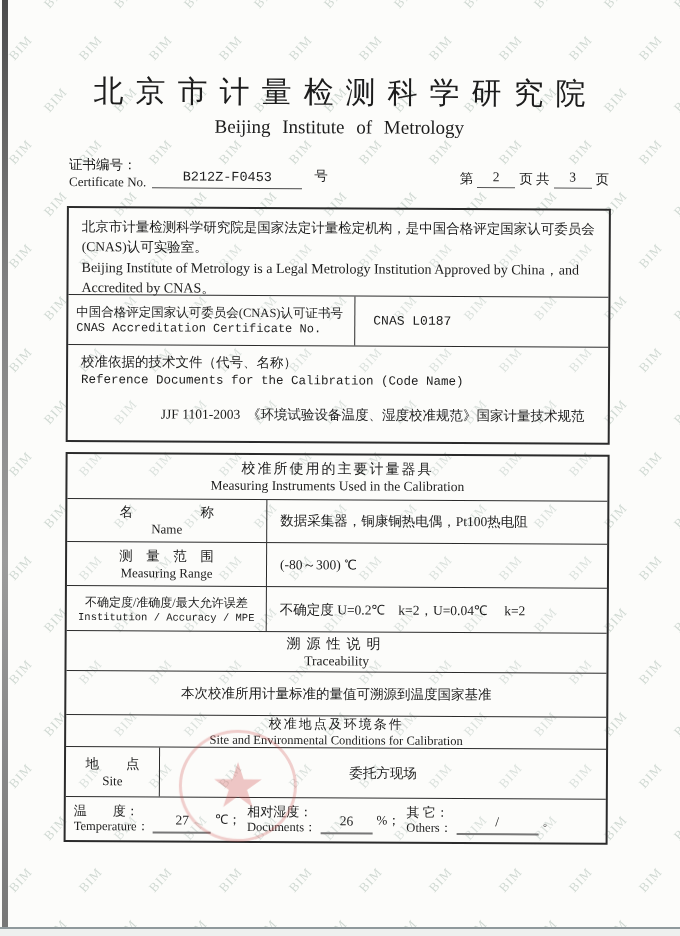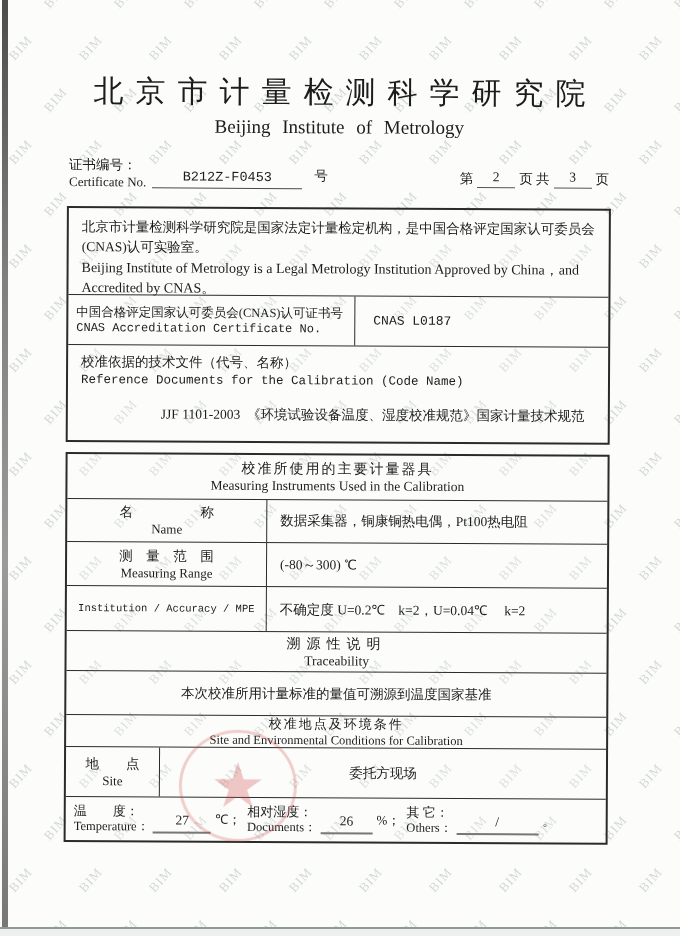--- a/index.html
+++ b/index.html
@@ -386,20 +386,21 @@
       <div class="row lr-row r-range">
         <div class="cell-l">
           <span class="cn">测　量　范　围</span>
           <span class="en">Measuring Range</span>
         </div>
         <div class="cell-v">(-80～300) ℃</div>
       </div>
 
       <div class="row lr-row r-unc">
         <div class="cell-l">
+          <span class="cn">不确定度/准确度/最大允许误差</span>
           <span class="en">Institution / Accuracy / MPE</span>
         </div>
         <div class="cell-v">不确定度 U=0.2℃　k=2，U=0.04℃　 k=2</div>
       </div>
 
       <div class="row sec-head h-trace">
         <span class="cn">溯源性说明</span>
         <span class="en">Traceability</span>
       </div>
       <div class="row trace-content">本次校准所用计量标准的量值可溯源到温度国家基准</div>

